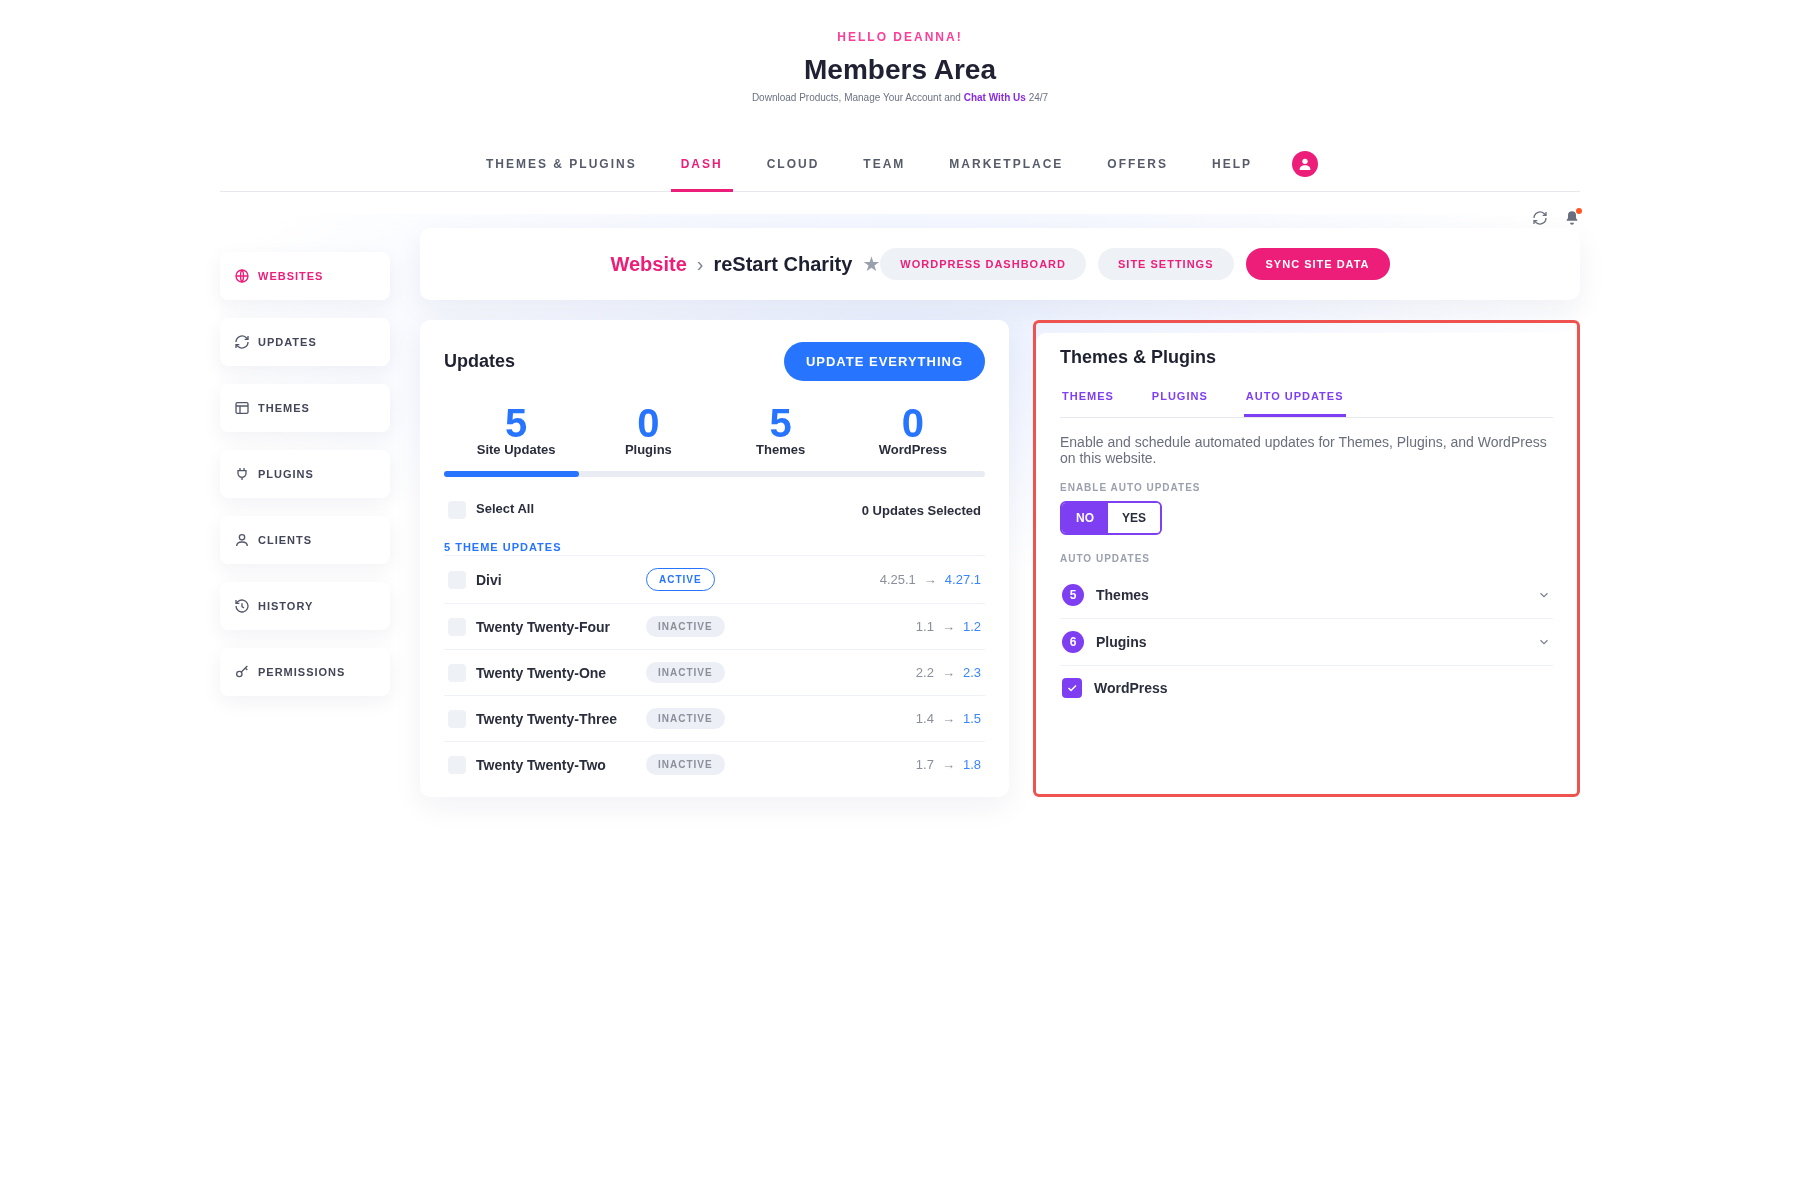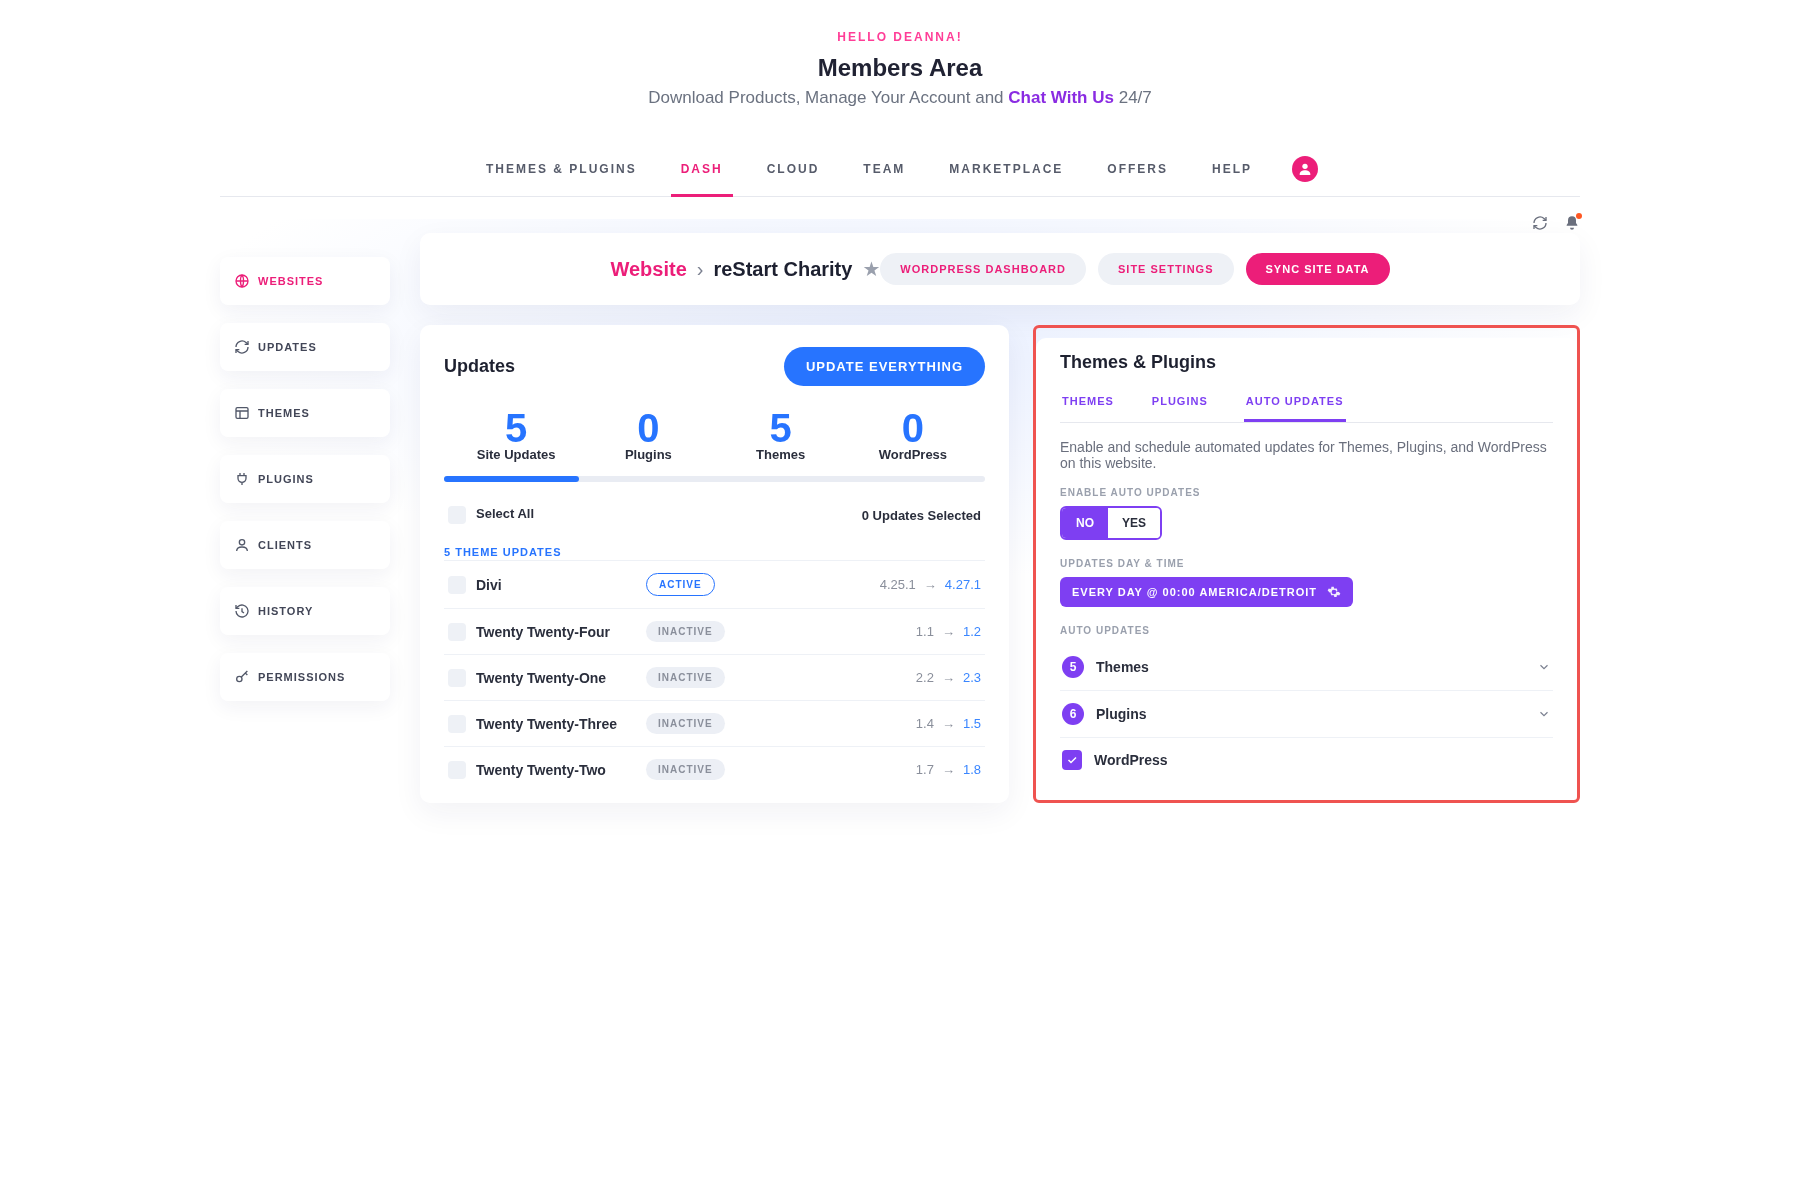--- a/index.html
+++ b/index.html
@@ -15,22 +15,22 @@
     --line:#e6e8ee;
     --bg:#ffffff;
     --card:#ffffff;
     --soft:#f4f6fa;
   }
   *{box-sizing:border-box}
   body{margin:0;font-family:"Segoe UI",Arial,Helvetica,sans-serif;background:#fff;color:var(--text)}
   .page{width:1360px;margin:0 auto;padding:30px 0 60px}
   .hero{text-align:center}
   .hello{color:var(--pink-light);font-weight:800;letter-spacing:2px;font-size:12px}
-  .title{font-size:24px;font-weight:800;margin:10px 0 6px;color:#202233}
-  .subtitle{color:#6b7280;font-size:17px}
+  .title{font-size:28px;font-weight:800;margin:10px 0 6px;color:#202233}
+  .subtitle{color:#6b7280;font-size:10px}
   .subtitle a{color:var(--purple);text-decoration:none;font-weight:700}
   .topnav{display:flex;gap:36px;justify-content:center;align-items:center;margin-top:34px;border-bottom:1px solid var(--line);padding:10px 0}
   .topnav .item{color:#565b6a;letter-spacing:2px;font-size:12px;font-weight:800;padding:10px 4px;cursor:pointer}
   .topnav .item.active{color:var(--pink);position:relative}
   .topnav .item.active::after{content:"";position:absolute;left:-6px;right:-6px;bottom:-11px;height:3px;background:var(--pink)}
   .topnav .avatar{width:26px;height:26px;border-radius:50%;background:var(--pink);display:inline-flex;align-items:center;justify-content:center;color:#fff}
   .topnav .avatar svg{width:16px;height:16px}
   .workspace{display:flex;gap:30px;margin-top:22px;position:relative;background:radial-gradient(1200px 400px at 50% 120px, #eaf0ff 0%, rgba(234,240,255,0) 60%);padding-top:14px}
   .tools{position:absolute;right:0;top:-4px;display:flex;gap:16px;color:#6a6f7d}
   .tools .dot{position:relative}
@@ -342,31 +342,20 @@
               <div class="tab active">AUTO UPDATES</div>
             </div>
             <div class="desc">Enable and schedule automated updates for Themes, Plugins, and WordPress on this website.</div>
 
             <div class="small-label">ENABLE AUTO UPDATES</div>
             <div class="toggle">
               <div class="opt no">NO</div>
               <div class="opt yes">YES</div>
             </div>
 
-            <div class="sect">
-              <div class="small-label">UPDATES DAY &amp; TIME</div>
-              <div class="sched">
-                <span>EVERY DAY @ 00:00  AMERICA/DETROIT</span>
-                <span class="gear">
-                    <svg width="14" height="14" viewBox="0 0 24 24" fill="currentColor">
-                      <path d="M12 8a4 4 0 1 0 0 8 4 4 0 0 0 0-8zm9 4a7 7 0 0 1-.1 1l2 1.6-2 3.4-2.4-.9a7 7 0 0 1-1.7 1l-.4 2.6h-4l-.4-2.6a7 7 0 0 1-1.7-1l-2.4.9-2-3.4 2-1.6A7 7 0 0 1 3 12a7 7 0 0 1 .1-1l-2-1.6 2-3.4 2.4.9a7 7 0 0 1 1.7-1L7.6 3h4l.4 2.6a7 7 0 0 1 1.7 1l2.4-.9 2 3.4-2 1.6c.1.3.1.7.1 1z"></path>
-                    </svg>
-                  </span>
-              </div>
-            </div>
 
             <div class="sect">
               <div class="small-label">AUTO UPDATES</div>
               <div style="margin-top:8px">
                 <div class="au-row">
                   <span class="badge">5</span>
                   <span class="name">Themes</span>
                   <span class="chev">
                       <svg width="14" height="14" viewBox="0 0 24 24" fill="none" stroke="currentColor" stroke-width="2">
                         <path d="M6 9l6 6 6-6"></path>

